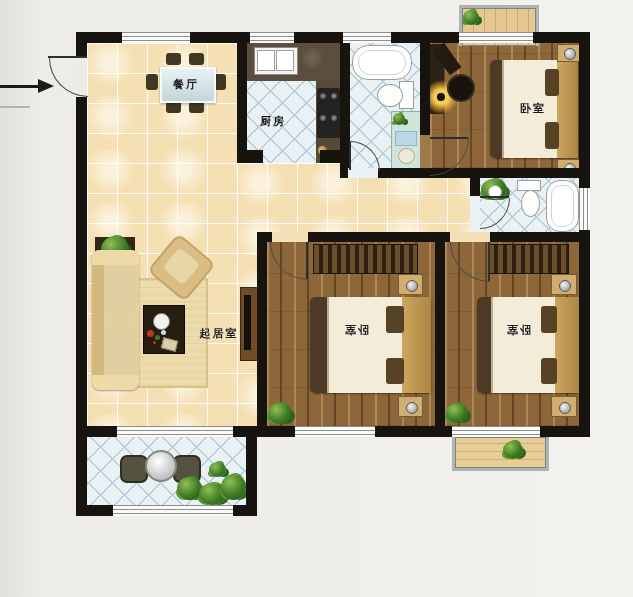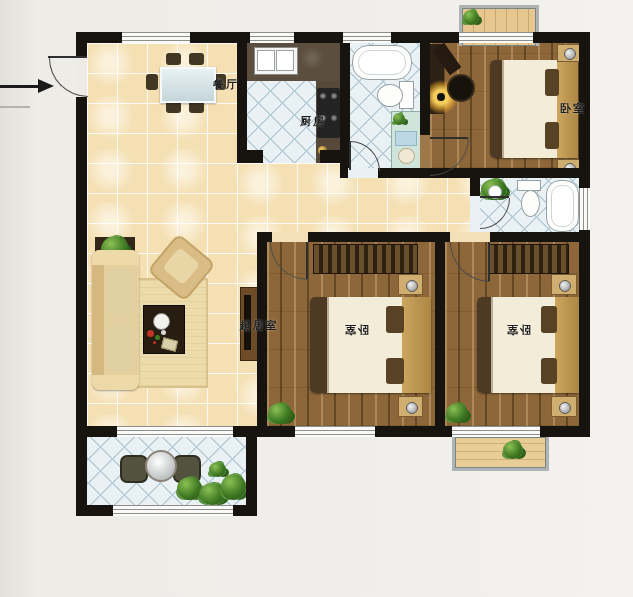--- a/index.html
+++ b/index.html
@@ -26,21 +26,21 @@
   .woodL{background-color:#e5c78f;
     background-image:repeating-linear-gradient(90deg, rgba(130,88,34,.28) 0 1px, transparent 1px 11px);}
   .woodLH{background-color:#e9cd96;
     background-image:repeating-linear-gradient(0deg, rgba(130,88,34,.25) 0 1px, transparent 1px 8px);}
   .winH{background:repeating-linear-gradient(180deg,#8e8e8c 0 1px,#fafaf8 1px 4px);}
   .winV{background:repeating-linear-gradient(90deg,#8e8e8c 0 1px,#fafaf8 1px 4px);}
   .rail{border:3px solid #aeb4b4;box-shadow:inset 0 0 0 1px #7d8484;}
   .arc{border:0 solid #4c4c4c;background:transparent;}
   .leaf{background:#2f2f2f;}
   .rlabel{font-weight:bold;font-size:11px;color:#1c1c1c;letter-spacing:2px;
-          white-space:nowrap;text-align:center;text-shadow:0 0 2px rgba(255,255,255,.55);padding-left:40px;}
+          white-space:nowrap;text-align:center;text-shadow:0 0 2px rgba(255,255,255,.55);}
   .r180{transform:rotate(180deg);}
   .plant{border-radius:50%;
     background:radial-gradient(circle at 35% 30%, #8cc055, #3f7a23 55%, #20500f);
     box-shadow:6px 3px 0 -3px #2e6119, -5px 4px 0 -4px #57933a, 2px -5px 0 -4px #4a8a2e;}
   .nstand{background:#cfae6f;border:1px solid #7a5a30;}
   .nstand::after{content:"";position:absolute;left:50%;top:50%;width:10px;height:10px;
     margin:-5px 0 0 -5px;border-radius:50%;border:1px solid #555;
     background:radial-gradient(circle at 35% 35%, #f2f2f2, #8a8a8a);}
   .wardrobe{background:#3a2a15;border:1px solid #201403;
     background-image:repeating-linear-gradient(90deg,#6a4f2c 0 5px,#2e2010 5px 9px);}
@@ -233,17 +233,17 @@
   <div class="a leaf" style="left:480px;top:196px;width:29px;height:2px;"></div>
   <div class="a arc" style="left:480px;top:198px;width:29px;height:30px;border-bottom-width:1.5px;border-right-width:1.5px;border-bottom-right-radius:100% 100%;"></div>
 
   <div class="a" style="left:0;top:85px;width:44px;height:3px;background:#1a1a1a;"></div>
   <div class="a" style="left:38px;top:79px;width:0;height:0;border-top:7px solid transparent;border-bottom:7px solid transparent;border-left:16px solid #1a1a1a;"></div>
   <div class="a" style="left:0;top:106px;width:30px;height:2px;background:#b5b2ac;"></div>
 
   <div class="a rlabel" style="left:162px;top:77px;width:48px;">餐厅</div>
   <div class="a rlabel" style="left:249px;top:114px;width:48px;">厨房</div>
   <div class="a rlabel" style="left:509px;top:101px;width:48px;">卧室</div>
-  <div class="a rlabel" style="left:190px;top:318px;width:58px;">起居室</div>
+  <div class="a rlabel" style="left:190px;top:326px;width:58px;">起居室</div>
   <div class="a rlabel r180" style="left:332px;top:322px;width:48px;">卧室</div>
   <div class="a rlabel r180" style="left:494px;top:322px;width:48px;">卧室</div>
 
 </div>
 
 </body></html>

